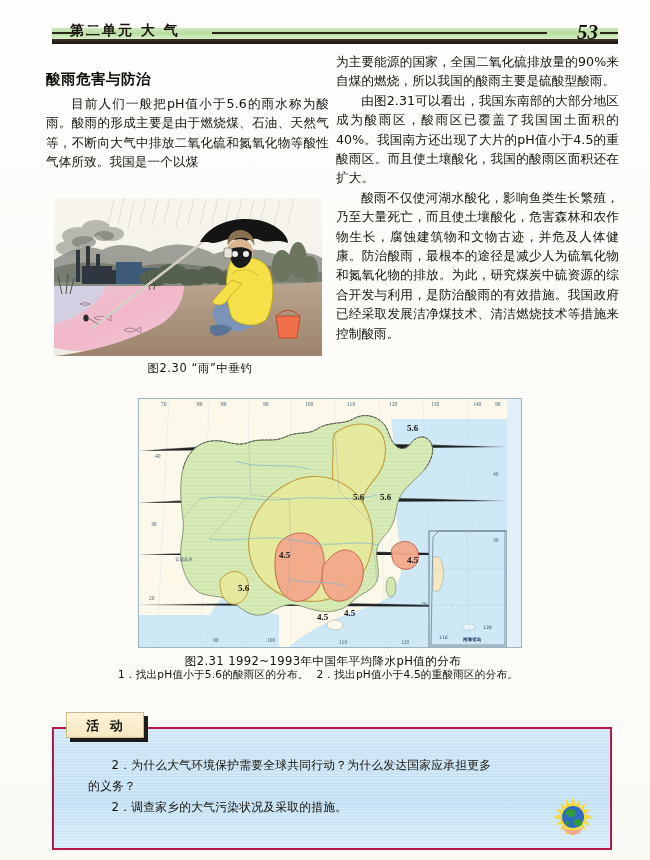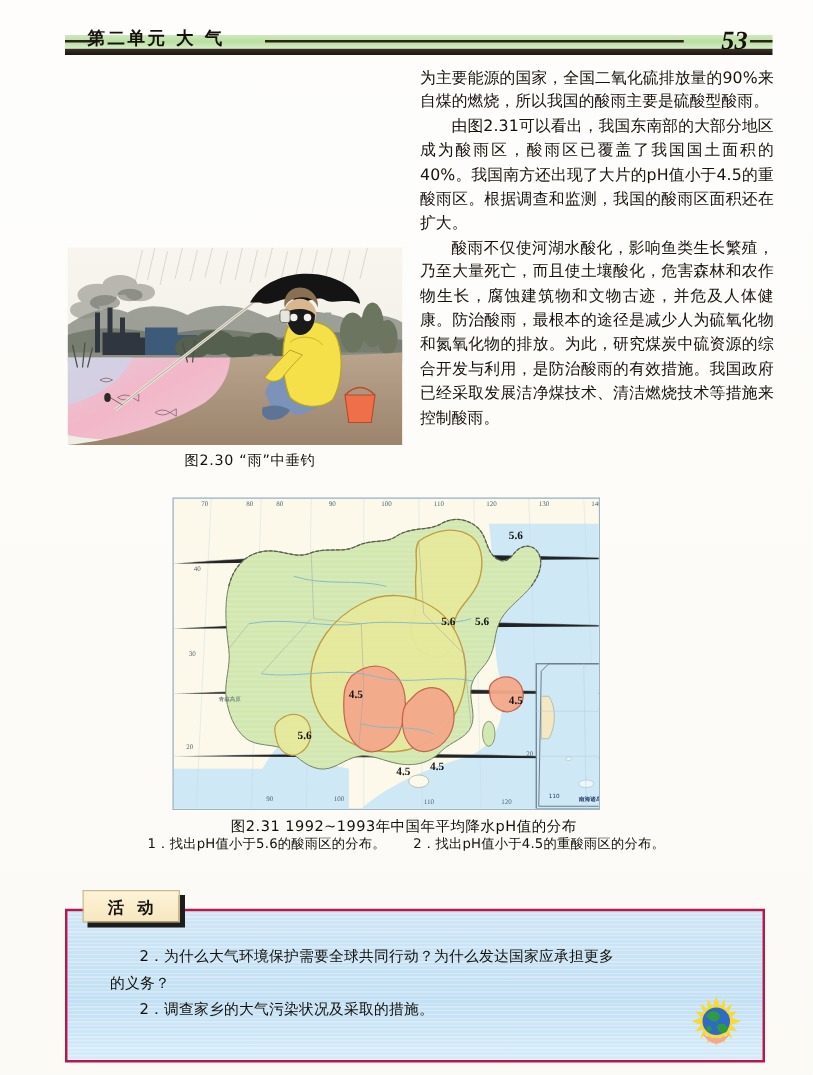--- a/index.html
+++ b/index.html
@@ -130,21 +130,21 @@
   }
 
   
   .fig231-wrap {
     position: absolute;
     left: 138px; top: 398px;
     width: 370px;
   }
   .map-frame {
     position: relative;
-    width: 342px; height: 250px;
+    width: 384px; height: 250px;
     border: 1px solid #9fb4c4;
     background: #dff0f9;
     overflow: hidden;
   }
   .map-caption {
     margin-top: 6px;
     text-align: center;
     font-family: "DejaVu Sans", "Liberation Sans", sans-serif;
     font-size: 11.6px;
     color: #14110b;
@@ -176,21 +176,21 @@
     z-index: 42;
     white-space: nowrap;
   }
 
   
   .map-questions {
     position: absolute;
     left: 118px; top: 668px;
     width: 420px;
     display: flex;
-    gap: 22px;
+    gap: 8px;
     font-family: "DejaVu Sans", "Liberation Sans", sans-serif;
     font-size: 10.6px;
     color: #14110b;
     letter-spacing: 0.2px;
   }
 
   
   .activity {
     position: absolute;
     left: 52px; top: 727px;
@@ -253,20 +253,24 @@
   <div class="header">
     <div class="header-band"></div>
     <div class="header-rule-dark"></div>
     <div class="header-line-l"></div>
     <div class="header-line-m"></div>
     <div class="header-line-r"></div>
     <div class="header-title">第二单元  大  气</div>
     <div class="header-pageno">53</div>
   </div>
 
+  <div class="col-left">
+    <div class="section-title">酸雨危害与防治</div>
+    <div class="para">目前人们一般把pH值小于5.6的雨水称为酸雨。酸雨的形成主要是由于燃烧煤、石油、天然气等，不断向大气中排放二氧化硫和氮氧化物等酸性气体所致。我国是一个以煤</div>
+  </div>
 
   <div class="fig230-wrap">
     <div class="fig230">
       <svg width="268" height="158" viewBox="0 0 268 158">
         <defs>
           <linearGradient id="skyg" x1="0" y1="0" x2="0" y2="1">
             <stop offset="0%" stop-color="#f7f5ee"></stop>
             <stop offset="100%" stop-color="#efeee6"></stop>
           </linearGradient>
           <linearGradient id="waterg" x1="0" y1="0" x2="1" y2="1">
@@ -389,21 +393,21 @@
 
         <path d="M222,118 L246,118 L243,140 L225,140 Z" fill="#ef6f4a" stroke="#b84a28" stroke-width="0.9"></path>
         <path d="M222,118 q12,-12 24,0" fill="none" stroke="#b84a28" stroke-width="1"></path>
       </svg>
     </div>
     <div class="fig-caption">图2.30  “雨”中垂钓</div>
   </div>
 
   <div class="col-right">
     <div class="para" style="text-indent:0;">为主要能源的国家，全国二氧化硫排放量的90%来自煤的燃烧，所以我国的酸雨主要是硫酸型酸雨。</div>
-    <div class="para">由图2.31可以看出，我国东南部的大部分地区成为酸雨区，酸雨区已覆盖了我国国土面积的40%。我国南方还出现了大片的pH值小于4.5的重酸雨区。根据调查和监测，我国的酸雨区面积还在扩大。</div>
+    <div class="para">由图2.31可以看出，我国东南部的大部分地区成为酸雨区，酸雨区已覆盖了我国国土面积的40%。我国南方还出现了大片的pH值小于4.5的重酸雨区。而且使土壤酸化，我国的酸雨区面积还在扩大。</div>
     <div class="para">酸雨不仅使河湖水酸化，影响鱼类生长繁殖，乃至大量死亡，而且使土壤酸化，危害森林和农作物生长，腐蚀建筑物和文物古迹，并危及人体健康。防治酸雨，最根本的途径是减少人为硫氧化物和氮氧化物的排放。为此，研究煤炭中硫资源的综合开发与利用，是防治酸雨的有效措施。我国政府已经采取发展洁净煤技术、清洁燃烧技术等措施来控制酸雨。</div>
   </div>
 
   <div class="fig231-wrap">
     <div class="map-frame">
       <svg width="368" height="248" viewBox="0 0 368 248">
         <defs>
           <pattern id="hatch" width="4" height="4" patternUnits="userSpaceOnUse" patternTransform="rotate(0)">
             <rect width="4" height="4" fill="none"></rect>
             <line x1="0" y1="0" x2="4" y2="0" stroke="#ffffff" stroke-width="0.7" opacity="0.45"></line>

